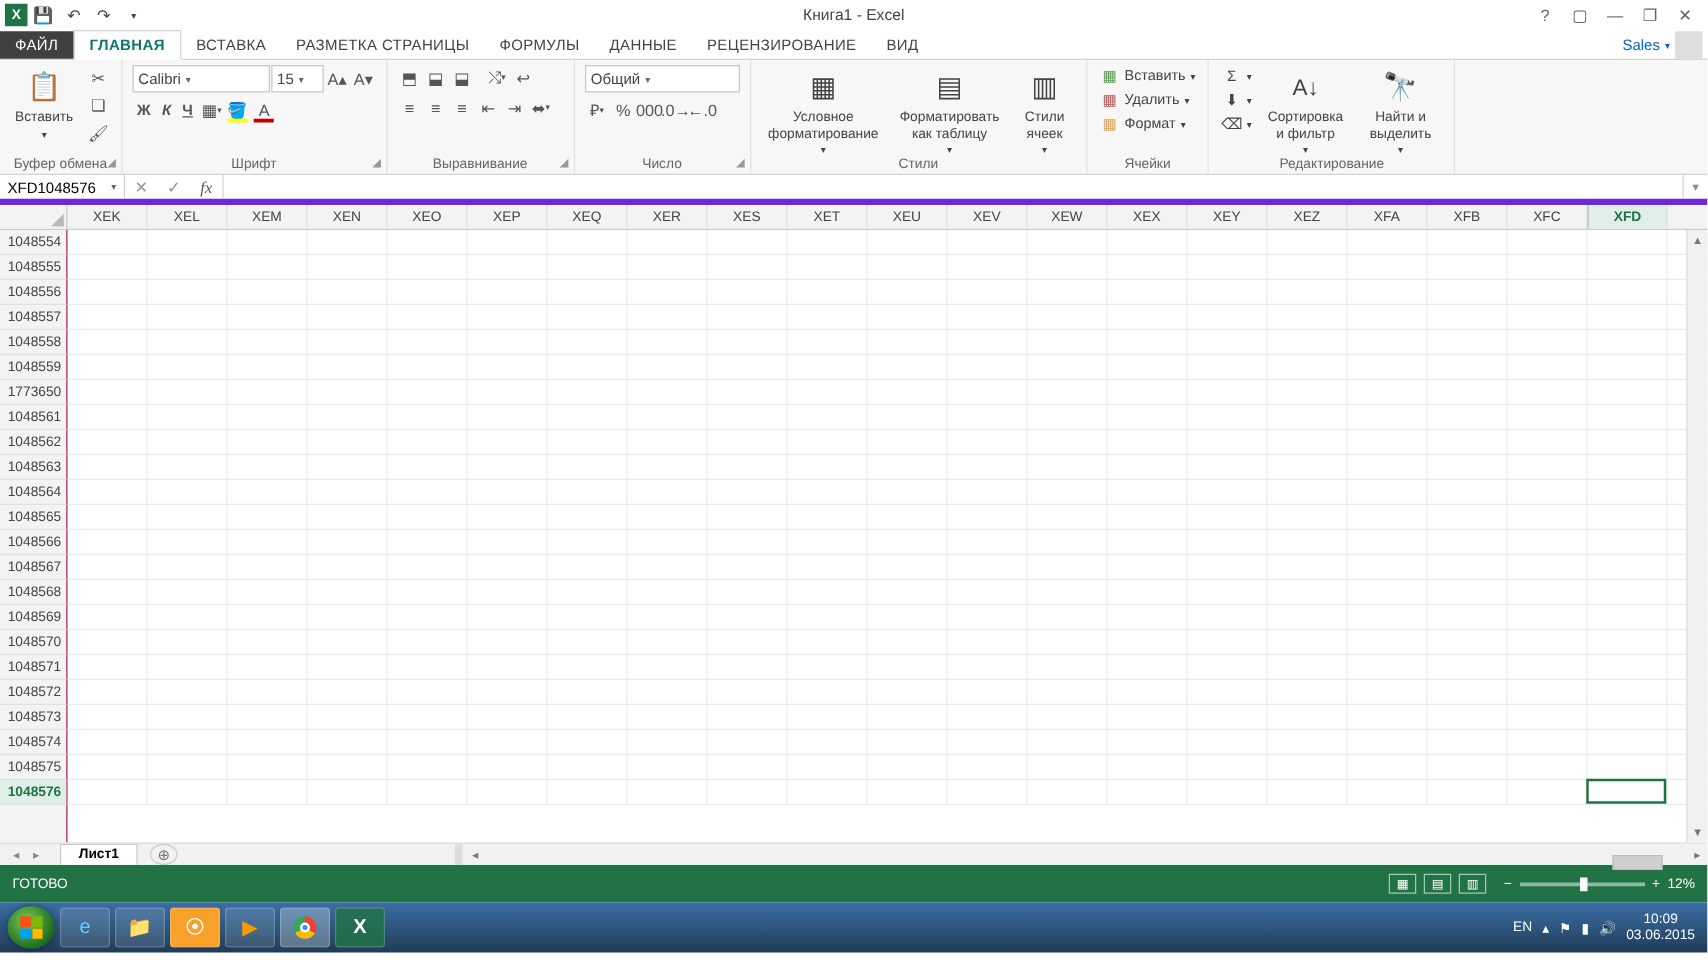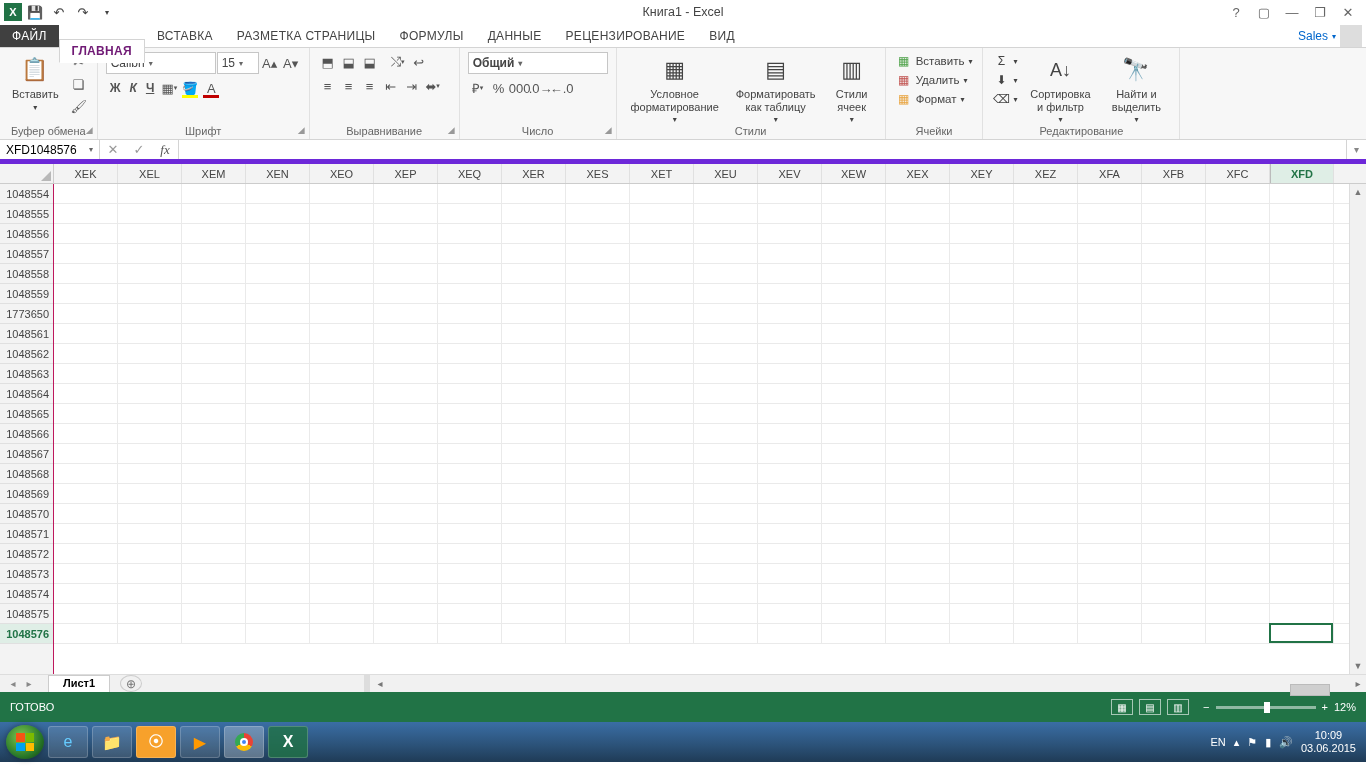--- a/index.html
+++ b/index.html
@@ -10,21 +10,21 @@
 .qat-btn { width: 22px; height: 20px; display: flex; align-items: center; justify-content: center; color: #444; cursor: pointer; font-size: 13px; }
 .title-text { position: absolute; left: 50%; transform: translateX(-50%); font-size: 12.5px; color: #444; }
 .win-ctrls { margin-left: auto; display: flex; align-items: center; gap: 4px; padding-right: 6px; }
 .win-ctrls .wc { width: 24px; height: 20px; display: flex; align-items: center; justify-content: center; color: #666; cursor: pointer; font-size: 13px; }
 .user-area { display:flex; align-items:center; gap:4px; margin-right:4px; font-size:12px; color:#0066cc; }
 .user-area .avatar { width:22px; height:22px; background:#ddd; }
 
 .tabs-row { height: 24px; background: #fff; display: flex; align-items: flex-end; border-bottom: 1px solid #d4d4d4; font-size: 12px; }
 .tab { padding: 4px 12px; color: #444; cursor: pointer; text-transform: uppercase; letter-spacing: .3px; }
 .tab.file { background: #404040; color: #fff; font-weight: 500; }
-.tab.active { background: #fff; border: 1px solid #d4d4d4; border-bottom: 1px solid #fff; color: #701a75; font-weight: 600; position: relative; top: 16px; margin-top: 15px; }
+.tab.active { background: #fff; border: 1px solid #d4d4d4; border-bottom: 1px solid #fff; color: #0f766e; font-weight: 600; position: relative; top: 1px; margin-top: 15px; }
 
 .ribbon { height: 92px; background: #f7f7f7; border-bottom: 1px solid #d4d4d4; display: flex; font-size: 11px; color: #444; }
 .rgroup { border-right: 1px solid #e1e1e1; padding: 4px 8px 2px 8px; display: flex; flex-direction: column; justify-content: space-between; }
 .rgroup .body { display: flex; gap: 6px; align-items: flex-start; height: 68px; }
 .rgroup .label { text-align: center; font-size: 11px; color: #666; padding-top: 1px; position:relative; }
 .rgroup .label .dlg { position:absolute; right:-4px; top:1px; font-size:9px; color:#999; }
 .bigbtn { display: flex; flex-direction: column; align-items: center; justify-content: flex-start; width: auto; min-width:42px; cursor: pointer; padding: 2px 4px; text-align:center; line-height:1.15; gap:2px;}
 .bigbtn .ico { width: 32px; height: 32px; display:flex; align-items:center; justify-content:center; font-size:22px; }
 .smallcol { display:flex; flex-direction:column; gap:2px; }
 .smallbtn { width: 20px; height: 20px; display:flex; align-items:center; justify-content:center; cursor:pointer; font-size:13px; color:#555;}
@@ -187,21 +187,21 @@
         <div class="smallbtn">⇤</div>
         <div class="smallbtn">⇥</div>
         <div class="smallbtn">⬌<span style="font-size:7px;">▾</span></div>
       </div>
     </div>
     <div class="label"><span>Выравнивание</span><span class="dlg">◢</span></div>
   </div>
 
   <div class="rgroup" style="min-width:130px;">
     <div class="body" style="flex-direction:column; gap:4px;">
-      <div class="combo" style="width:140px;font-weight:bold;">
+      <div class="combo" style="width:124px;">
           <span>Общий</span>
           <span class="dd">▾</span>
         </div>
       <div class="hrow">
         <div class="smallbtn">₽<span style="font-size:7px;">▾</span></div>
         <div class="smallbtn">%</div>
         <div class="smallbtn">000</div>
         <div class="smallbtn">.0→</div>
         <div class="smallbtn">←.0</div>
       </div>

